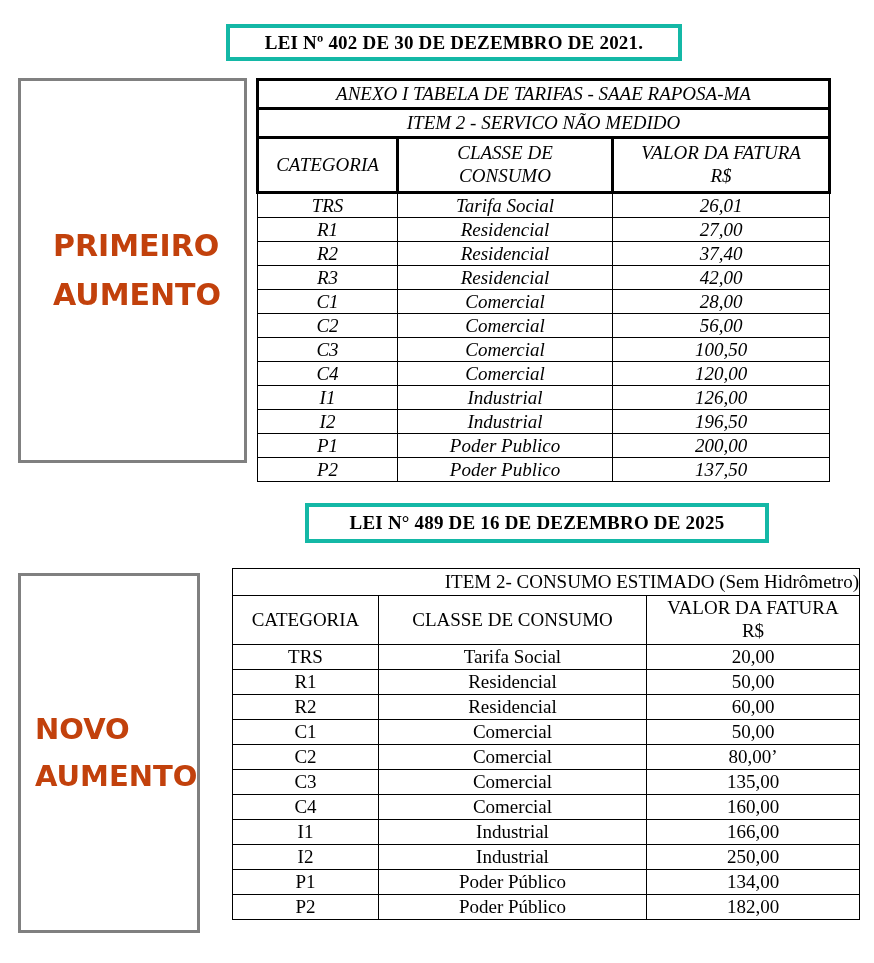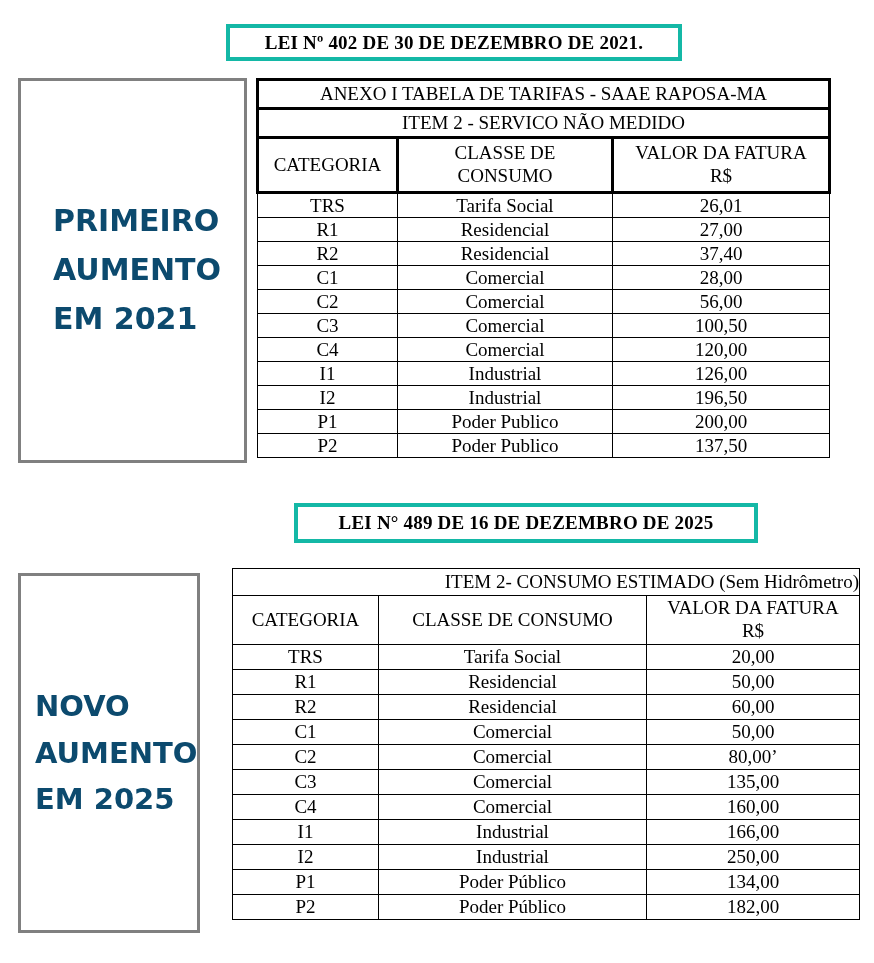--- a/index.html
+++ b/index.html
@@ -29,39 +29,39 @@
     letter-spacing: 0.2px;
   }
   #law-banner-1 {
     left: 226px;
     top: 24px;
     width: 456px;
     height: 37px;
     font-size: 19px;
   }
   #law-banner-2 {
-    left: 294px;
+    left: 305px;
     top: 503px;
     width: 464px;
     height: 40px;
     font-size: 19px;
   }
 
   
   .side-box {
     position: absolute;
     box-sizing: border-box;
     border: 3px solid #808080;
     background: #ffffff;
     display: flex;
     flex-direction: column;
     justify-content: center;
     font-family: "DejaVu Sans", "Liberation Sans", sans-serif;
     font-weight: bold;
-    color: #0c4a6e;
+    color: #c2410c;
   }
   #side-box-1 {
     left: 18px;
     top: 78px;
     width: 229px;
     height: 385px;
     padding-left: 32px;
     font-size: 30px;
     line-height: 1.63;
   }
@@ -89,20 +89,21 @@
     padding: 0;
     background: #ffffff;
   }
 
   
   #tariff-table-1 {
     left: 256px;
     top: 78px;
     width: 572px;
     font-size: 19px;
+    font-style: italic;
   }
   #tariff-table-1 .col-cat  { width: 140px; }
   #tariff-table-1 .col-cls  { width: 215px; }
   #tariff-table-1 .col-val  { width: 217px; }
 
   
   #tariff-table-1 .t1-banner td {
     border: 3px solid #000000;
     height: 26px;
     line-height: 26px;
@@ -152,21 +153,20 @@
   .stack-line { display: block; }
 </style>
 </head>
 <body>
 
 <div class="law-banner" id="law-banner-1">LEI Nº 402 DE 30 DE DEZEMBRO DE 2021.</div>
 
 <div class="side-box" id="side-box-1">
   <span class="side-line">PRIMEIRO</span>
   <span class="side-line">AUMENTO</span>
-  <span class="side-line">EM 2021</span>
 </div>
 
 <table class="tariff-table" id="tariff-table-1">
   <colgroup>
     <col class="col-cat">
       <col class="col-cls">
       <col class="col-val">
   </colgroup>
   <tbody>
     <tr class="t1-banner">
@@ -196,20 +196,25 @@
       <td>R1</td>
       <td>Residencial</td>
       <td>27,00</td>
     </tr>
     <tr class="t1-row">
       <td>R2</td>
       <td>Residencial</td>
       <td>37,40</td>
     </tr>
     <tr class="t1-row">
+      <td>R3</td>
+      <td>Residencial</td>
+      <td>42,00</td>
+    </tr>
+    <tr class="t1-row">
       <td>C1</td>
       <td>Comercial</td>
       <td>28,00</td>
     </tr>
     <tr class="t1-row">
       <td>C2</td>
       <td>Comercial</td>
       <td>56,00</td>
     </tr>
     <tr class="t1-row">
@@ -243,21 +248,20 @@
       <td>137,50</td>
     </tr>
   </tbody>
 </table>
 
 <div class="law-banner" id="law-banner-2">LEI N° 489 DE 16 DE DEZEMBRO DE 2025</div>
 
 <div class="side-box" id="side-box-2">
   <span class="side-line">NOVO</span>
   <span class="side-line">AUMENTO</span>
-  <span class="side-line">EM 2025</span>
 </div>
 
 <table class="tariff-table" id="tariff-table-2">
   <colgroup>
     <col class="col-cat">
       <col class="col-cls">
       <col class="col-val">
   </colgroup>
   <tbody>
     <tr class="t2-banner t2-banner-left">

